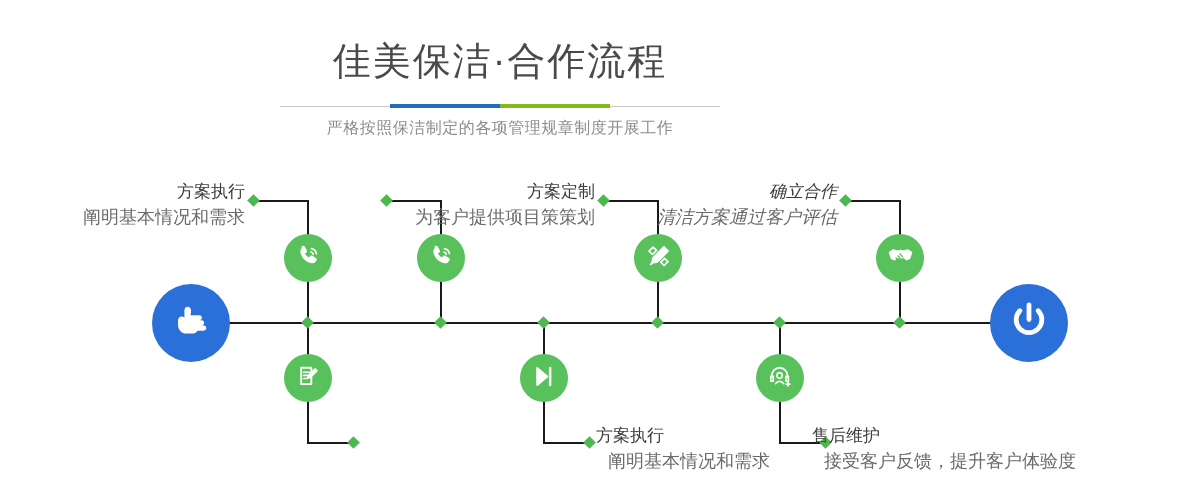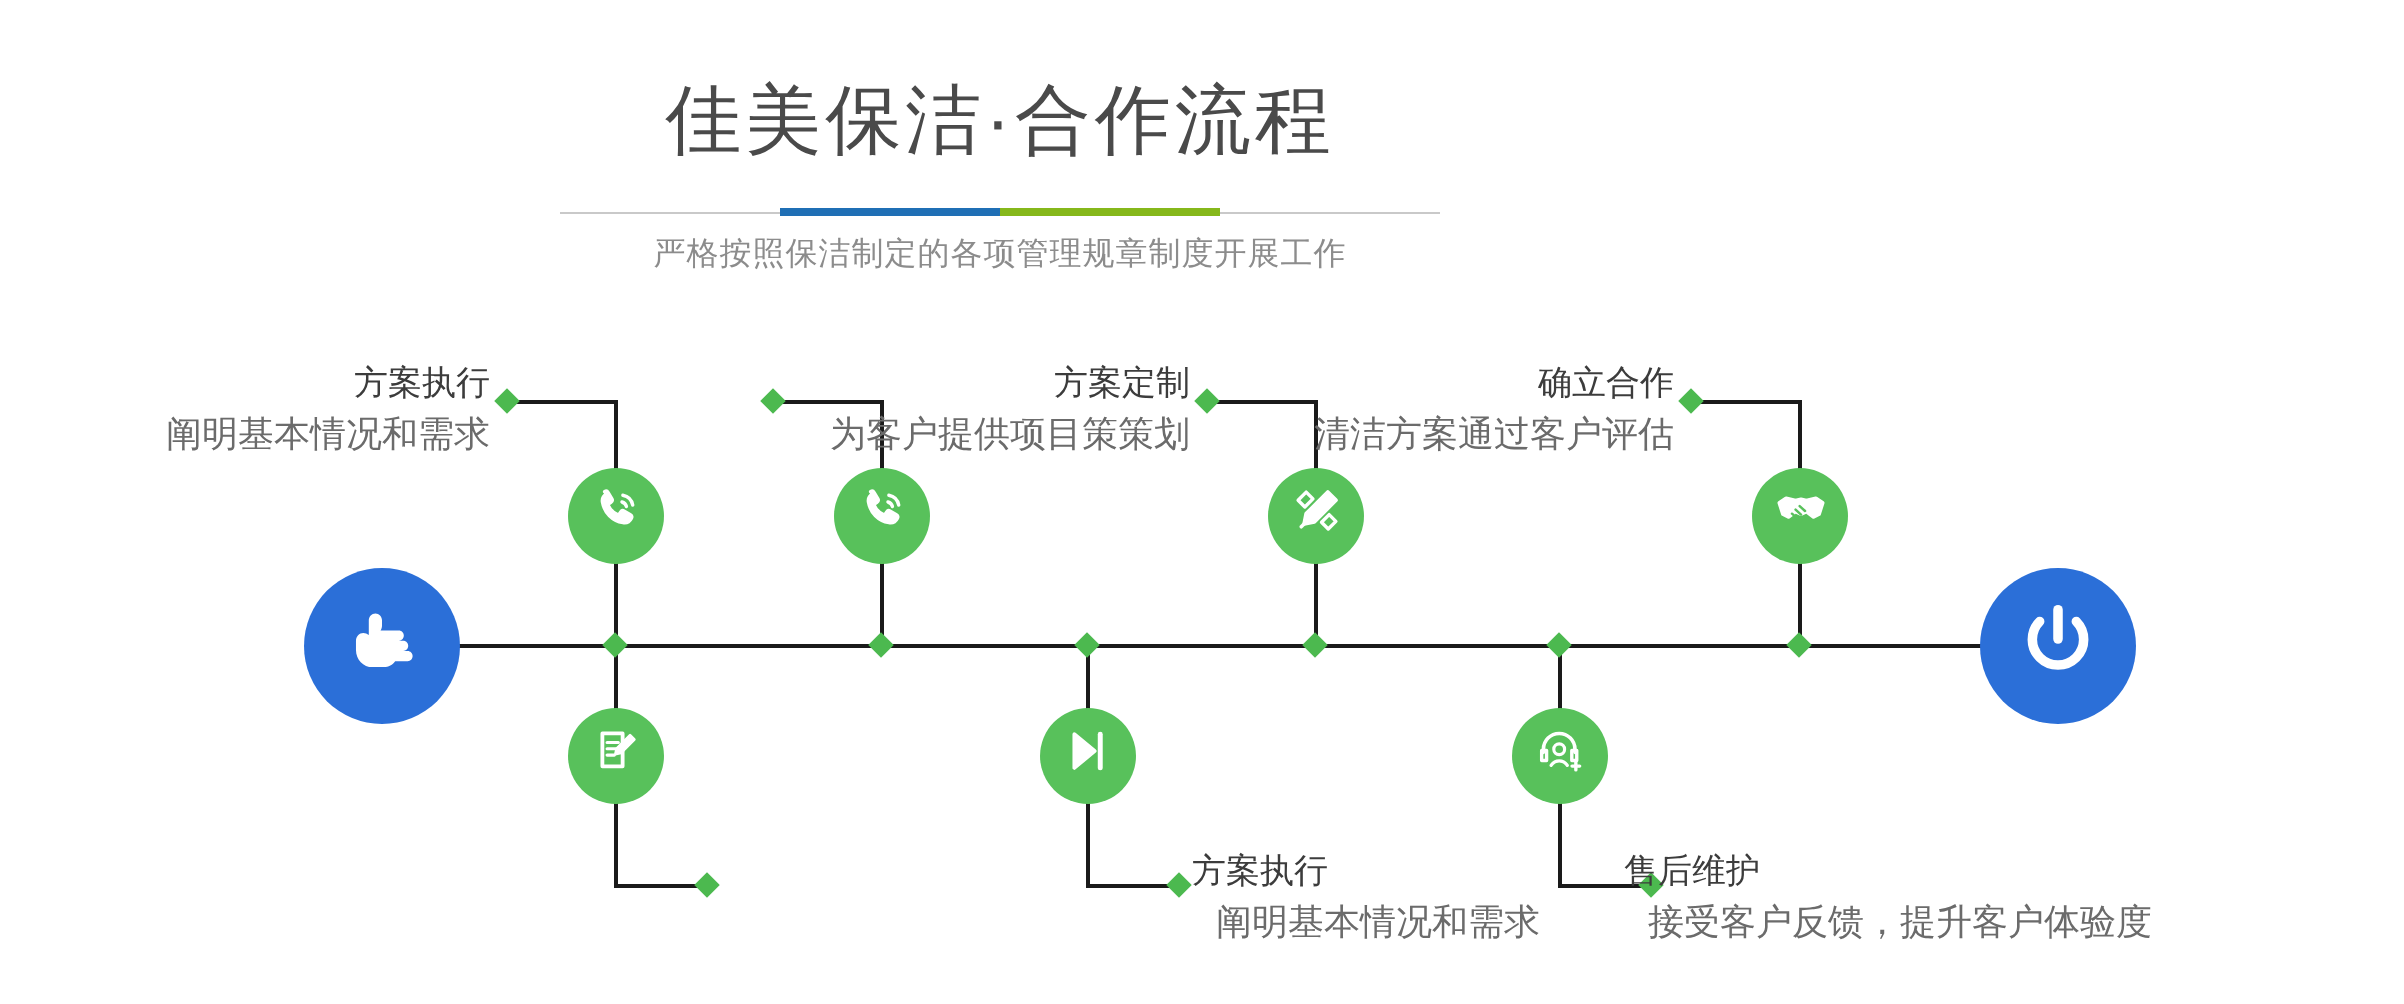--- a/index.html
+++ b/index.html
@@ -192,21 +192,21 @@
   <div class="diamond" style="left:895px;top:168px;"></div>
   <div class="diamond" style="left:841px;top:46px;"></div>
   <div class="node-icon" style="left:876px;top:84px;">
     <span>
       <svg viewBox="0 0 24 24" aria-hidden="true">
         <path class="filled" fill="#ffffff" d="M2.4 8.4l3.0-2.0 4.2 1.0 2.4-.6 2.4.6 4.2-1.0 3.0 2.0-1.6 5.0-2.4 1.2-3.2-2.4-2.4 1.2-2.4-1.2-3.2 2.4-2.4-1.2z"></path>
         <path d="M8.0 13.2l2.2 2.0M9.6 11.4l2.4 2.2M11.4 9.8l2.4 2.2" stroke="#58c15b" stroke-width="1.1" stroke-linecap="round"></path>
       </svg>
     </span>
   </div>
-  <div class="label up" style="left:615px;top:32px;width:222px;">
+  <div class="label up" style="left:615px;top:32px;width:222px;font-style:italic;">
     <div class="t">确立合作</div>
     <div class="d">清洁方案通过客户评估</div>
   </div>
 
   <div class="stem" style="left:779px;top:174px;height:120px;"></div>
   <div class="arm" style="left:779px;top:292px;width:46px;"></div>
   <div class="diamond" style="left:775px;top:168px;"></div>
   <div class="diamond" style="left:821px;top:288px;"></div>
   <div class="node-icon" style="left:756px;top:204px;">
     <span>

